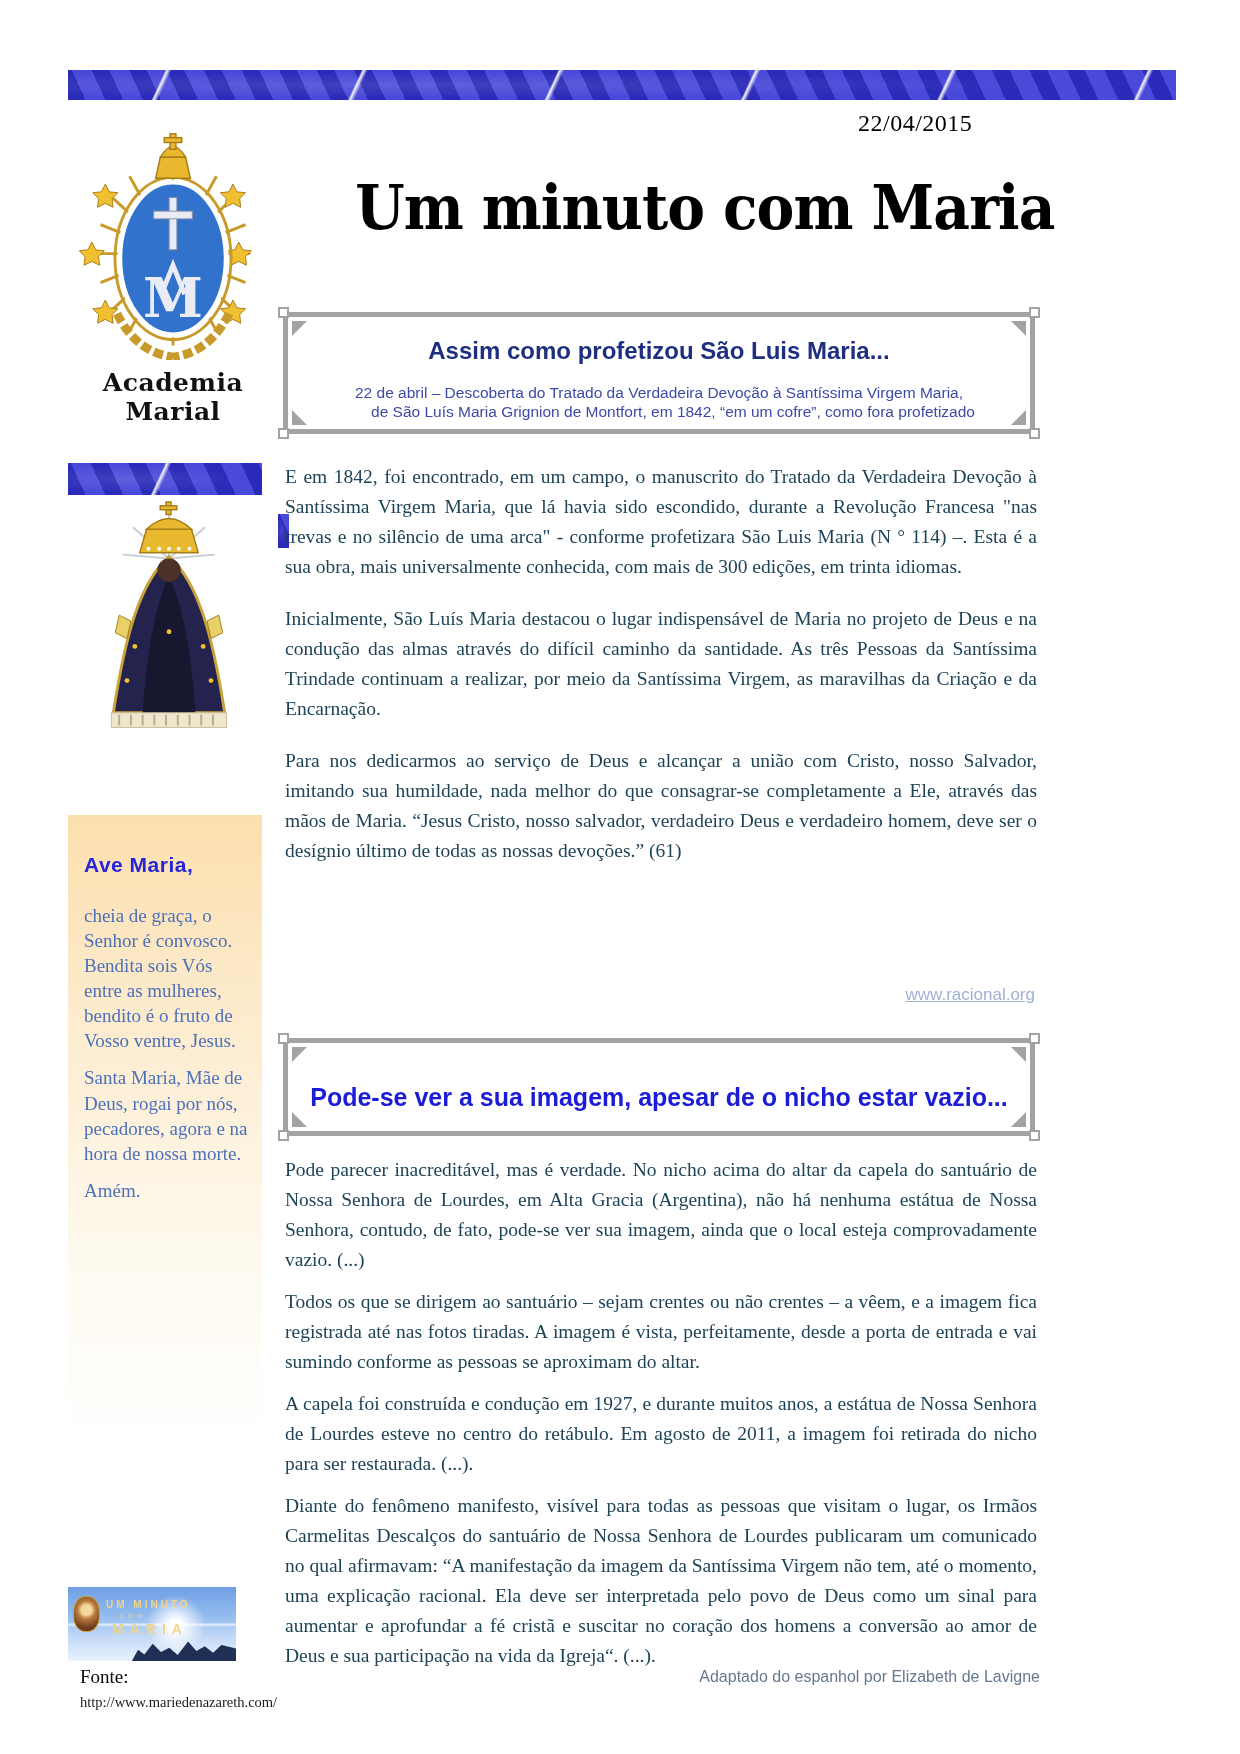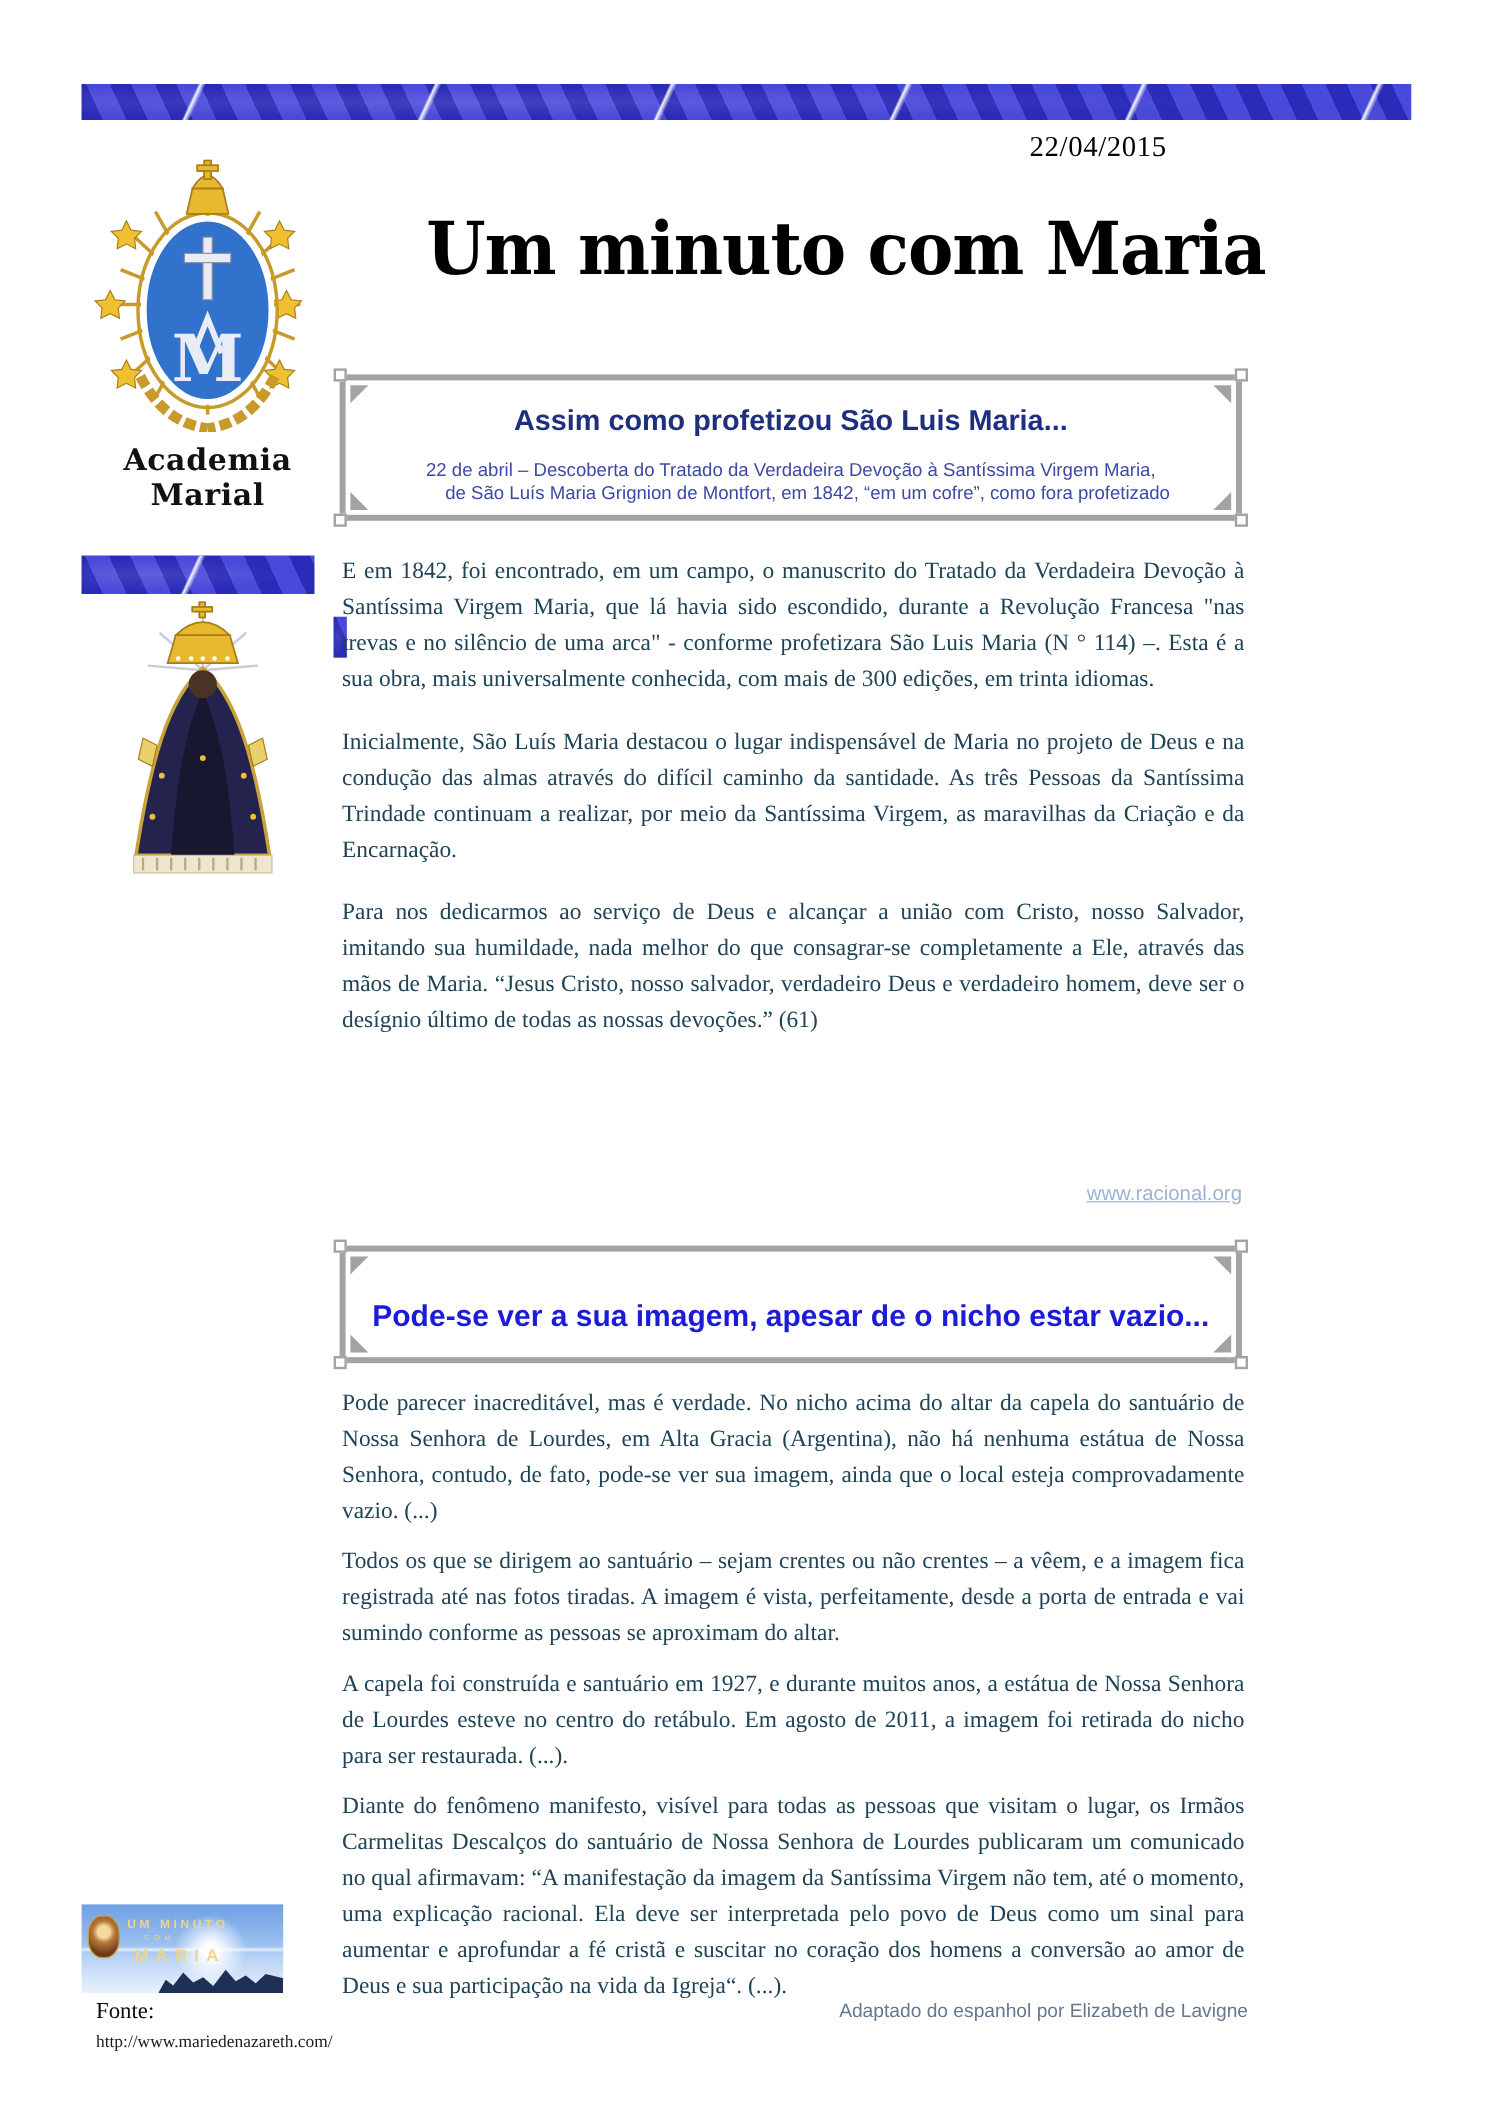--- a/index.html
+++ b/index.html
@@ -212,37 +212,43 @@
   <div class="article article-1">
     <p>E em 1842, foi encontrado, em um campo, o manuscrito do Tratado da Verdadeira Devoção à Santíssima Virgem Maria, que lá havia sido escondido, durante a Revolução Francesa "nas trevas e no silêncio de uma arca" - conforme profetizara São Luis Maria (N ° 114) –. Esta é a sua obra, mais universalmente conhecida, com mais de 300 edições, em trinta idiomas.</p>
     <p>Inicialmente, São Luís Maria destacou o lugar indispensável de Maria no projeto de Deus e na condução das almas através do difícil caminho da santidade. As três Pessoas da Santíssima Trindade continuam a realizar, por meio da Santíssima Virgem, as maravilhas da Criação e da Encarnação.</p>
     <p>Para nos dedicarmos ao serviço de Deus e alcançar a união com Cristo, nosso Salvador, imitando sua humildade, nada melhor do que consagrar-se completamente a Ele, através das mãos de Maria. “Jesus Cristo, nosso salvador, verdadeiro Deus e verdadeiro homem, deve ser o desígnio último de todas as nossas devoções.” (61)</p>
   </div>
 
   <div class="montfort">
     <a>www.racional.org</a>
   </div>
 
+  <div class="prayer">
+    <div class="ph">Ave Maria,</div>
+    <p>cheia de graça, o Senhor é convosco. Bendita sois Vós entre as mulheres, bendito é o fruto de Vosso ventre, Jesus.</p>
+    <p>Santa Maria, Mãe de Deus, rogai por nós, pecadores, agora e na hora de nossa morte.</p>
+    <p>Amém.</p>
+  </div>
 
   <div class="artbox box2">
     <span class="sq tl"></span>
       <span class="sq tr"></span>
     <span class="sq bl"></span>
       <span class="sq br"></span>
     <span class="tri tl"></span>
       <span class="tri tr"></span>
     <span class="tri bl"></span>
       <span class="tri br"></span>
     <div class="hl">Pode-se ver a sua imagem, apesar de o nicho estar vazio...</div>
   </div>
 
   <div class="article article-2">
     <p>Pode parecer inacreditável, mas é verdade. No nicho acima do altar da capela do santuário de Nossa Senhora de Lourdes, em Alta Gracia (Argentina), não há nenhuma estátua de Nossa Senhora, contudo, de fato, pode-se ver sua imagem, ainda que o local esteja comprovadamente vazio. (...)</p>
     <p>Todos os que se dirigem ao santuário – sejam crentes ou não crentes – a vêem, e a imagem fica registrada até nas fotos tiradas. A imagem é vista, perfeitamente, desde a porta de entrada e vai sumindo conforme as pessoas se aproximam do altar.</p>
-    <p>A capela foi construída e santuário em 1927, e durante muitos anos, a estátua de Nossa Senhora de Lourdes esteve no centro do retábulo. Em agosto de 2011, a imagem foi retirada do nicho para ser restaurada. (...).</p>
+    <p>A capela foi construída e condução em 1927, e durante muitos anos, a estátua de Nossa Senhora de Lourdes esteve no centro do retábulo. Em agosto de 2011, a imagem foi retirada do nicho para ser restaurada. (...).</p>
     <p>Diante do fenômeno manifesto, visível para todas as pessoas que visitam o lugar, os Irmãos Carmelitas Descalços do santuário de Nossa Senhora de Lourdes publicaram um comunicado no qual afirmavam: “A manifestação da imagem da Santíssima Virgem não tem, até o momento, uma explicação racional. Ela deve ser interpretada pelo povo de Deus como um sinal para aumentar e aprofundar a fé cristã e suscitar no coração dos homens a conversão ao amor de Deus e sua participação na vida da Igreja“. (...).</p>
   </div>
 
   <div class="mini-banner">
     <div class="burst"></div>
     <div class="skyline"></div>
     <div class="madonna"></div>
     <div class="mb-text">
       <div class="l1">UM MINUTO</div>
       <div class="l2">COM</div>

